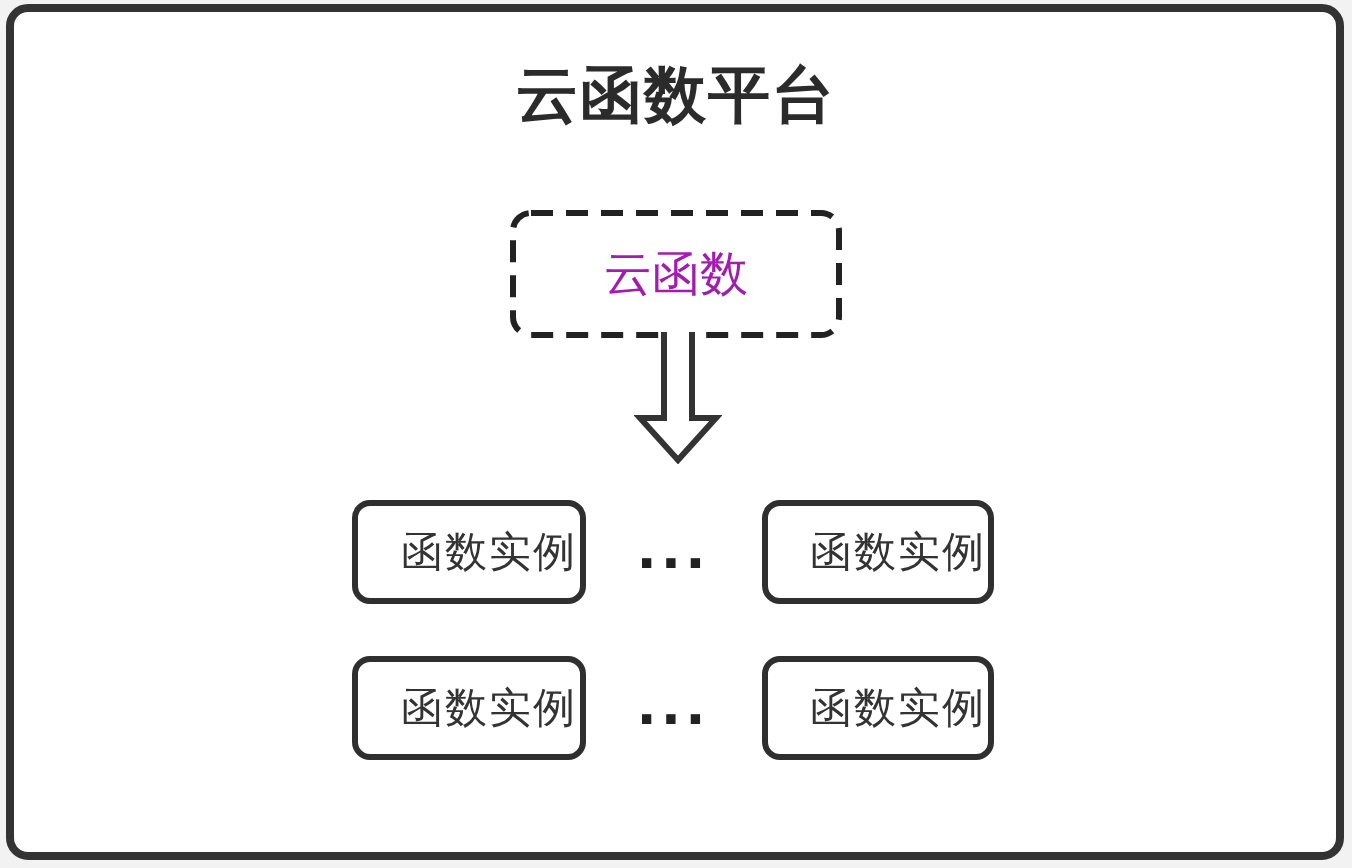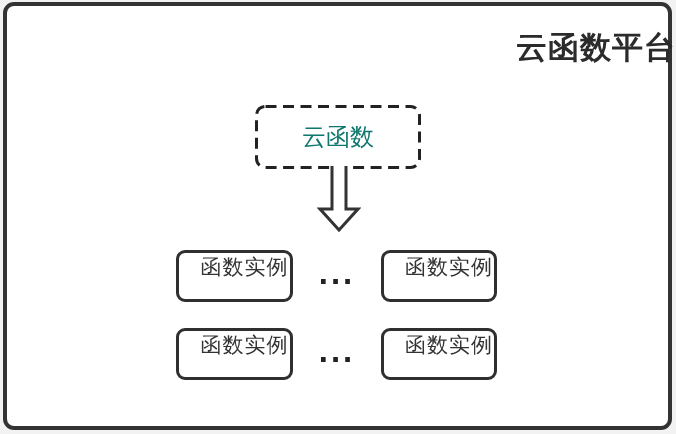--- a/index.html
+++ b/index.html
@@ -16,52 +16,52 @@
     left: 3px; top: 2px; right: 4px; bottom: 4px;
     background: #ffffff;
     border: 4px solid #333333;
     border-radius: 11px;
     box-sizing: border-box;
   }
   .title {
     position: absolute;
     left: 0; right: 0;
     top: 27px;
-    text-align: right;
+    text-align: center;
     font-size: 31px;
     font-weight: bold;
     color: #2b2b2b;
     letter-spacing: 1px;
   }
   .dashed-box {
     position: absolute;
     left: 255px; top: 105px;
     width: 166px; height: 64px;
   }
   .dashed-box svg { position: absolute; left: 0; top: 0; }
   .dashed-box .label {
     position: absolute;
     left: 0; right: 0; top: 0; bottom: 0;
     display: flex; align-items: center; justify-content: center;
     font-size: 24px;
-    color: #0f766e;
+    color: #a21caf;
     font-family: Liberation Serif, serif;
   }
   .arrow {
     position: absolute;
     left: 317px; top: 166px;
   }
   .inst {
     position: absolute;
     width: 117px; height: 52px;
     box-sizing: border-box;
     border: 3px solid #2f2f2f;
     border-radius: 9px;
     background: #ffffff;
-    display: flex; align-items: flex-start; justify-content: center;
+    display: flex; align-items: center; justify-content: center;
     font-size: 21px;
     color: #333333;
     letter-spacing: 1px;
     padding-left: 20px;
   }
   .inst.r1l { left: 176px; top: 250px; }
   .inst.r1r { left: 381px; top: 250px; width: 116px; }
   .inst.r2l { left: 176px; top: 328px; }
   .inst.r2r { left: 381px; top: 328px; width: 116px; }
   .dots {

